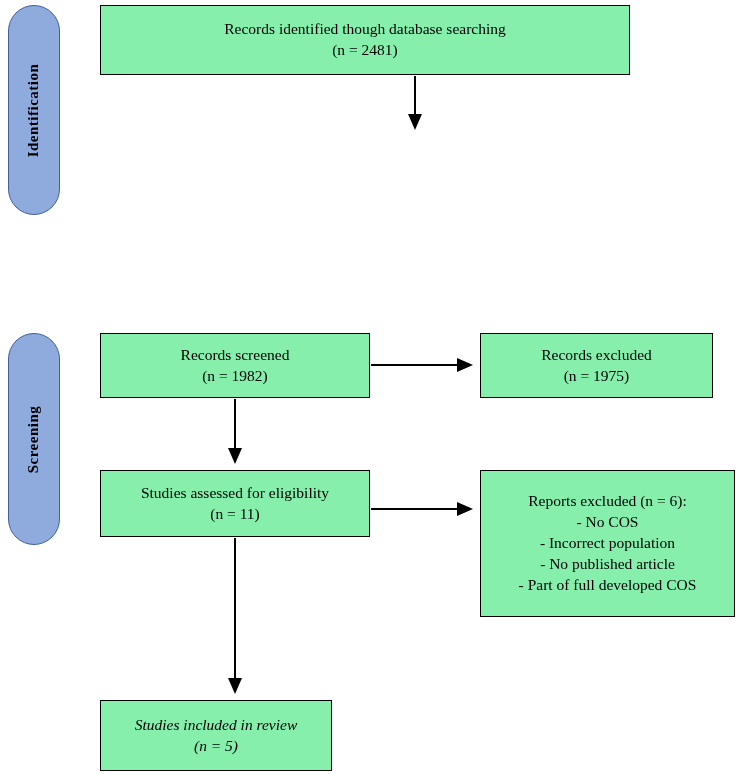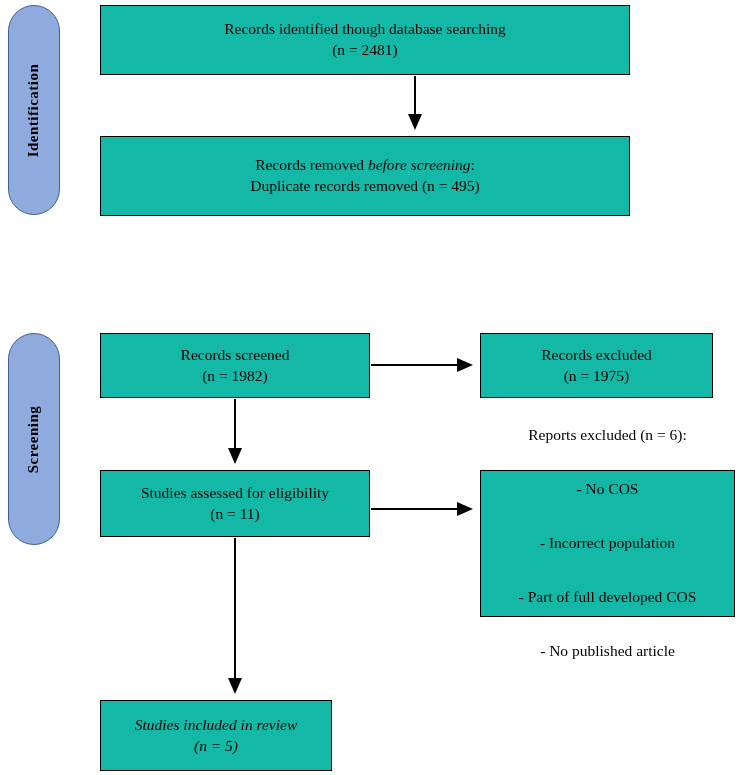--- a/index.html
+++ b/index.html
@@ -10,21 +10,21 @@
     height: 775px;
     position: relative;
   }
   .canvas {
     position: absolute;
     top: 0; left: 0;
     width: 744px; height: 775px;
   }
   .flow-box {
     position: absolute;
-    background: #14b8a6;
+    background: #86efac;
     border: 1px solid #000000;
     display: flex;
     flex-direction: column;
     justify-content: center;
     align-items: center;
     text-align: center;
     font-size: 15.5px;
     line-height: 1.35;
     color: #000000;
     padding: 4px 8px;
@@ -48,21 +48,21 @@
     letter-spacing: 0.5px;
     color: #000000;
   }
   #box-identified   { left: 100px; top: 5px;   width: 530px; height: 70px; }
   #box-removed      { left: 100px; top: 136px; width: 530px; height: 80px; }
   #pill-identification { top: 5px;   height: 210px; }
   #pill-screening      { top: 333px; height: 212px; }
   #box-screened         { left: 100px; top: 333px; width: 270px; height: 65px; }
   #box-records-excluded { left: 480px; top: 333px; width: 233px; height: 65px; }
   #box-assessed         { left: 100px; top: 470px; width: 270px; height: 67px; }
-  #box-reports-excluded { left: 480px; top: 470px; width: 255px; height: 147px; gap: 33px; }
+  #box-reports-excluded { left: 480px; top: 470px; width: 255px; height: 147px; }
   #box-included         { left: 100px; top: 700px; width: 232px; height: 71px; font-style: italic; }
   svg.arrows {
     position: absolute;
     top: 0; left: 0;
     pointer-events: none;
   }
   .italic { font-style: italic; }
 </style>
 </head>
 <body>
@@ -74,48 +74,42 @@
   </div>
   <div class="stage-pill" id="pill-screening">
     <span class="vtext">Screening</span>
   </div>
 
   <div class="flow-box" id="box-identified">
     <div>Records identified though database searching</div>
     <div>(n = 2481)</div>
   </div>
 
-  <div class="flow-box" id="box-removed">
-    <div>
-      <span>Records removed </span><span class="italic">before screening</span><span>:</span>
-    </div>
-    <div>Duplicate records removed (n = 495)</div>
-  </div>
 
   <div class="flow-box" id="box-screened">
     <div>Records screened</div>
     <div>(n = 1982)</div>
   </div>
 
   <div class="flow-box" id="box-records-excluded">
     <div>Records excluded</div>
     <div>(n = 1975)</div>
   </div>
 
   <div class="flow-box" id="box-assessed">
     <div>Studies assessed for eligibility</div>
     <div>(n = 11)</div>
   </div>
 
   <div class="flow-box" id="box-reports-excluded">
     <div>Reports excluded (n = 6):</div>
     <div>- No COS</div>
     <div>-  Incorrect population</div>
+    <div>- No published article</div>
     <div>- Part of full developed COS</div>
-    <div>- No published article</div>
   </div>
 
   <div class="flow-box" id="box-included">
     <div>Studies included in review</div>
     <div>(n = 5)</div>
   </div>
 
   <svg class="arrows" width="744" height="775" viewBox="0 0 744 775">
     <defs>
       <marker id="arrowhead" markerWidth="9" markerHeight="8" refX="7" refY="3.5" orient="auto" markerUnits="strokeWidth">

